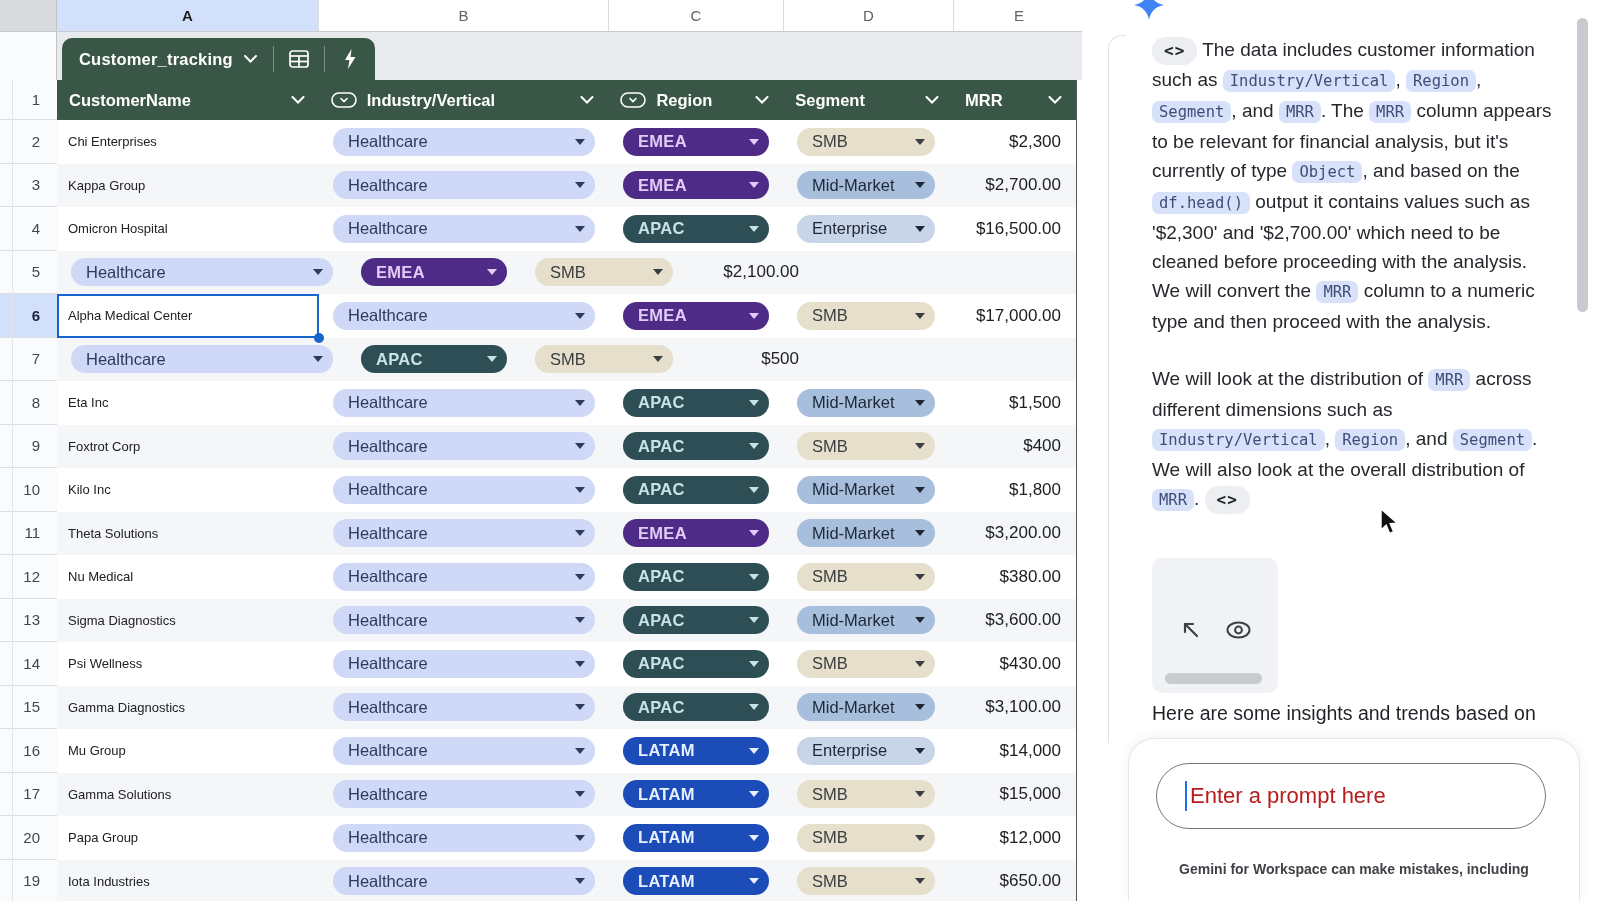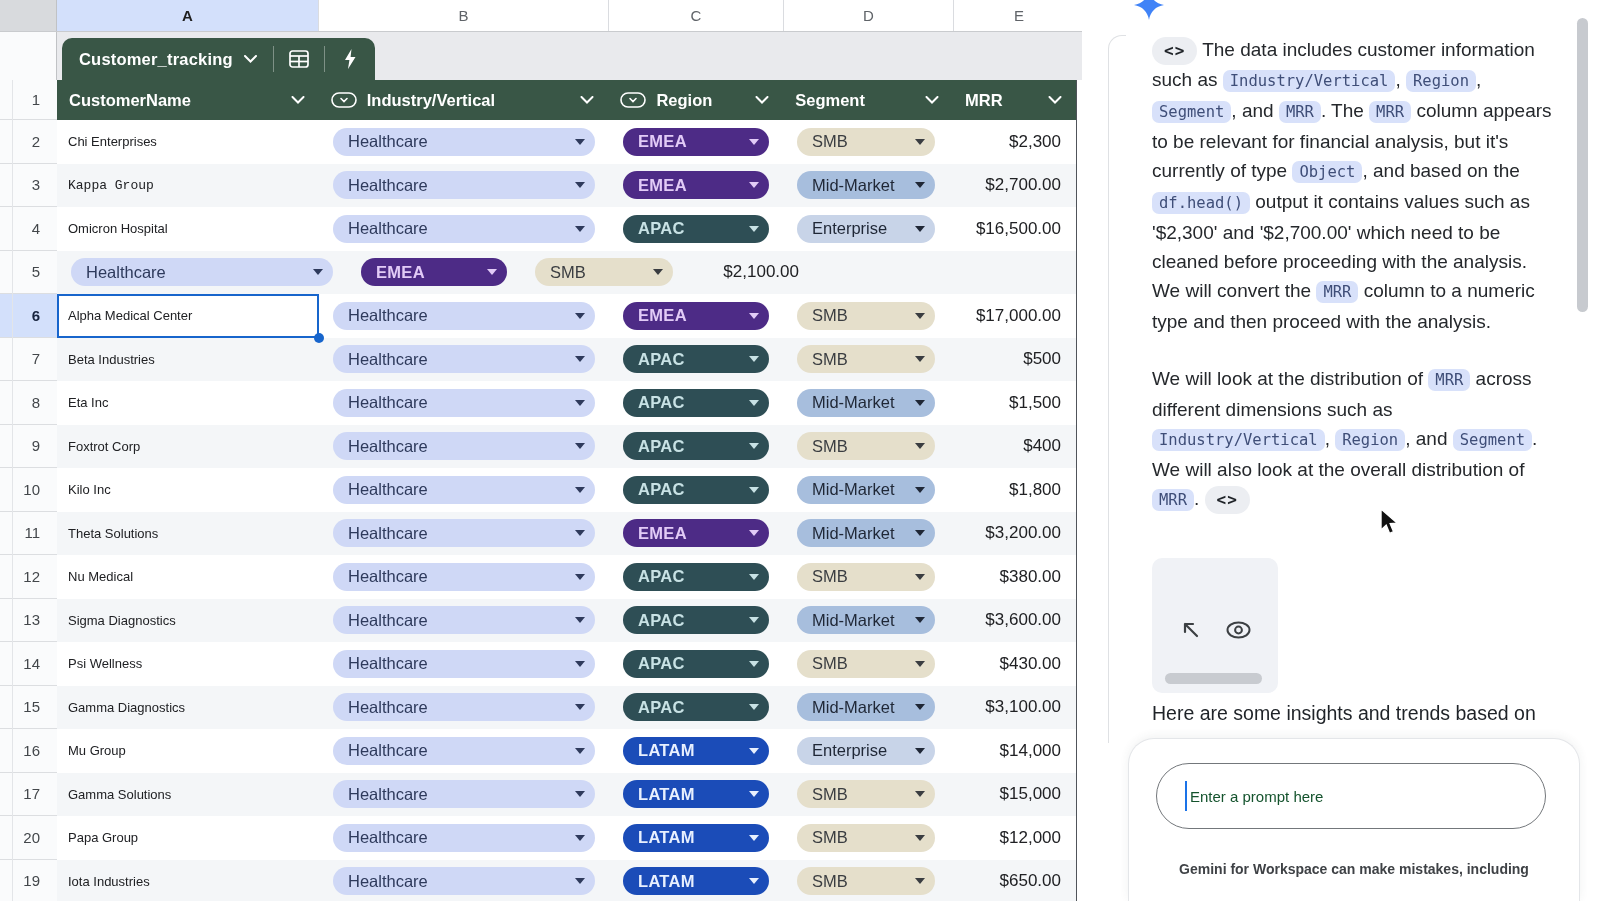--- a/index.html
+++ b/index.html
@@ -88,21 +88,21 @@
   .side-scroll { position:absolute; left:495px; top:18px; width:11px; height:294px;
     background:#C7CACF; border-radius:6px; }
 
   .promptcard { position:absolute; left:46px; top:738px; width:452px; height:163px;
     background:#fff; border:1px solid #E4E6E9; border-bottom:none;
     border-radius:26px 26px 0 0; box-shadow:0 -2px 10px rgba(60,64,67,.07); }
   .promptpill { position:absolute; left:27px; top:24px; width:390px; height:66px;
     border:1.5px solid #73777B; border-radius:33px; display:flex; align-items:center;
     padding-left:28px; background:#fff; }
   .caret { width:2px; height:30px; background:#1A73E8; margin-right:3px; }
-  .placeholder { font-size:15px; color:#14532d; }
+  .placeholder { font-size:22px; color:#b91c1c; }
   .disclaimer { position:absolute; left:0; top:122px; width:100%; text-align:center;
     font-size:14px; font-weight:700; color:#3F4246; }
 
   .cursor { position:absolute; left:297px; top:508px; }
 </style>
 </head>
 <body>
 
 <div class="sheet">
 
@@ -233,21 +233,21 @@
           </div>
           <div class="c cD" style="width: 170px;">
             <div class="pill" style="background: rgb(229, 223, 203); color: rgb(58, 61, 65);">
               <span>SMB</span>
               <span class="tri"></span>
             </div>
           </div>
           <div class="c cE" style="width: 123px;">$2,300</div>
         </div>
         <div class="trow band">
-          <div class="c cA" style="width: 262px; font-family: Liberation Mono, monospace;">Kappa Group</div>
+          <div class="c cA" style="width: 262px;">Kappa Group</div>
           <div class="c cB" style="width: 290px;">
             <div class="pill" style="background: rgb(207, 216, 246); color: rgb(46, 58, 92);">
               <span>Healthcare</span>
               <span class="tri"></span>
             </div>
           </div>
           <div class="c cC" style="width: 175px;">
             <div class="pill" style="background: rgb(77, 43, 134); color: rgb(226, 203, 247);">
               <span>EMEA</span>
               <span class="tri"></span>
@@ -320,21 +320,20 @@
           </div>
           <div class="c cD" style="width: 170px;">
             <div class="pill" style="background: rgb(229, 223, 203); color: rgb(58, 61, 65);">
               <span>SMB</span>
               <span class="tri"></span>
             </div>
           </div>
           <div class="c cE" style="width: 123px;">$17,000.00</div>
         </div>
         <div class="trow band">
-          <div class="c cA" style="width: 262px;">Beta Industries</div>
           <div class="c cB" style="width: 290px;">
             <div class="pill" style="background: rgb(207, 216, 246); color: rgb(46, 58, 92);">
               <span>Healthcare</span>
               <span class="tri"></span>
             </div>
           </div>
           <div class="c cC" style="width: 175px;">
             <div class="pill" style="background: rgb(46, 78, 85); color: rgb(200, 226, 229);">
               <span>APAC</span>
               <span class="tri"></span>

